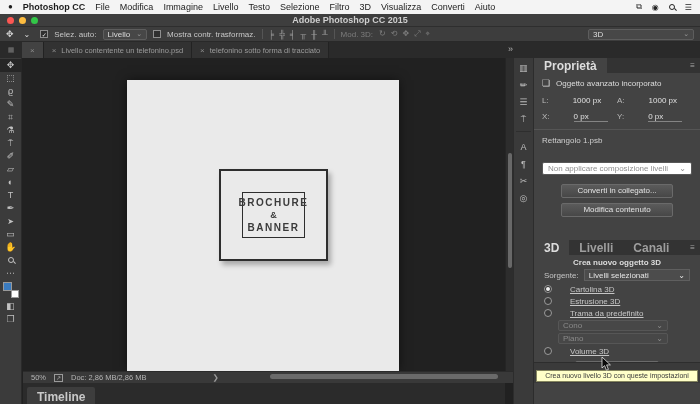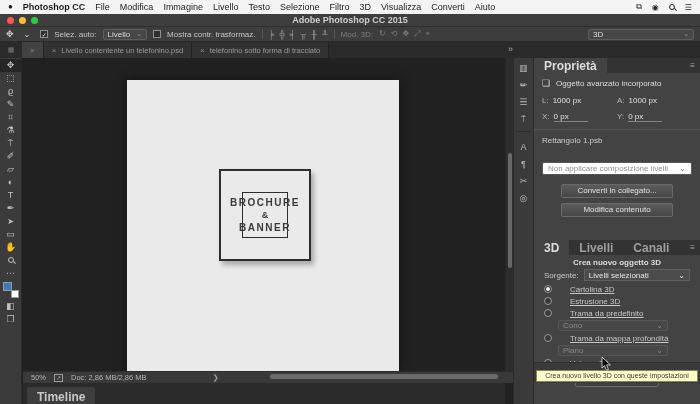--- a/index.html
+++ b/index.html
@@ -57,21 +57,21 @@
   .tool.active { background:#262626; }
   .tool.small { font-size:8px; }
   .color-wells { position:relative; width:18px; height:16px; margin:2px 0; }
   .fg-swatch { position:absolute; left:1px; top:0; width:9px; height:9px; background:#3a7bbf; border:1px solid #999; z-index:2; }
   .bg-swatch { position:absolute; right:1px; bottom:0; width:8px; height:8px; background:#ffffff; border:1px solid #999; z-index:1; }
 
   
   .canvas { position:absolute; left:23px; top:58px; width:482px; height:313px; background:#212121; }
   .document { position:absolute; left:104px; top:22px; width:272px; height:291px; background:#eaeaea;
     box-shadow:0 0 10px rgba(0,0,0,.5); }
-  .frame { position:absolute; left:92px; top:89px; width:92px; height:92px; border:2px solid #2e2e2e;
+  .frame { position:absolute; left:92px; top:89px; width:109px; height:92px; border:2px solid #2e2e2e;
     padding:21px; background:#eaeaea; box-shadow:3px 4px 5px rgba(0,0,0,.28); }
   .frame-inner { width:100%; height:100%; border:1px solid #2e2e2e; display:flex; flex-direction:column;
     align-items:center; justify-content:center; gap:2px; }
   .frame-text { font-weight:bold; font-size:10px; letter-spacing:1.5px; color:#3b3b3b; }
   .frame-amp { font-weight:bold; font-size:9px; color:#3b3b3b; }
 
   .vscroll { position:absolute; left:505px; top:58px; width:8px; height:313px; background:#2d2d2d; border-left:1px solid #252525; }
   .vthumb { position:absolute; left:2px; top:95px; width:4px; height:115px; background:#686868; border-radius:2px; }
 
   
@@ -98,21 +98,21 @@
   .panel-header { height:15px; background:#333333; display:flex; align-items:stretch; }
   .panel-tab { display:flex; align-items:center; padding:0 10px; font-size:12px; font-weight:bold; color:#9e9e9e; }
   .panel-tab.active { background:#434343; color:#dddddd; }
   .panel-menu { margin-left:auto; color:#aaa; font-size:8px; display:flex; align-items:center; padding-right:5px; }
 
   .props-content { height:167px; padding:5px 8px; font-size:8px; color:#c8c8c8; overflow:hidden; }
   .so-row { display:flex; align-items:center; gap:6px; margin-bottom:8px; color:#ddd; }
   .so-row .fic { font-size:9px; }
   .dims { display:grid; grid-template-columns:1fr 1fr; row-gap:7px; margin-bottom:7px; }
   .dim-cell { display:flex; gap:4px; align-items:baseline; color:#b9b9b9; }
-  .dim-val { color:#e0e0e0; }
+  .dim-val { color:#e0e0e0;margin-left:20px; }
   .dim-val.editable { display:inline-block; min-width:34px; border-bottom:1px solid #848484; }
   .props-divider { border-top:1px solid #555; margin:4px -8px 6px; }
   .file-name { color:#cfcfcf; margin-bottom:17px; }
   .comp-dd { height:13px; border:1px solid #585858; background:#ffffff; color:#8f8f8f; display:flex;
     align-items:center; justify-content:space-between; padding:0 5px; margin-bottom:9px; border-radius:2px; }
   .pbtn { display:block; width:112px; height:14px; margin:0 auto 5px; background:linear-gradient(#5b5b5b,#474747);
     border:1px solid #6a6a6a; border-radius:2px; color:#e2e2e2; font-size:8px; text-align:center; line-height:12px; }
 
   .p3d-content { position:relative; height:128px; padding:2px 10px 0; font-size:8px; color:#c6c6c6; }
   .p3d-title { text-align:center; font-weight:bold; color:#ddd; height:11px; line-height:11px; }
@@ -355,24 +355,20 @@
         <span>Estrusione 3D</span>
       </div>
       <div class="radio-row">
         <span class="radio"></span>
         <span>Trama da predefinito</span>
       </div>
       <div class="sub-dd">
         <span>Cono</span>
         <span>⌄</span>
       </div>
-      <div class="radio-row">
-        <span class="radio"></span>
-        <span>Trama da mappa profondità</span>
-      </div>
       <div class="sub-dd">
         <span>Piano</span>
         <span>⌄</span>
       </div>
       <div class="radio-row">
         <span class="radio"></span>
         <span>Volume 3D</span>
       </div>
       <div class="crea-btn">Crea</div>
 

